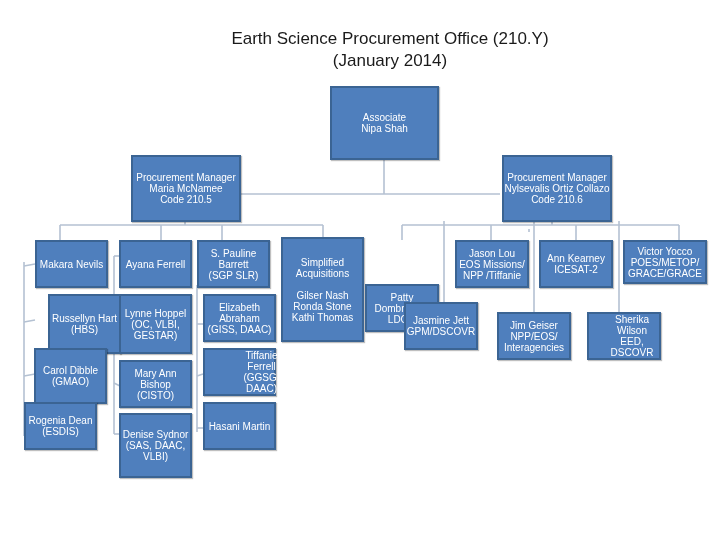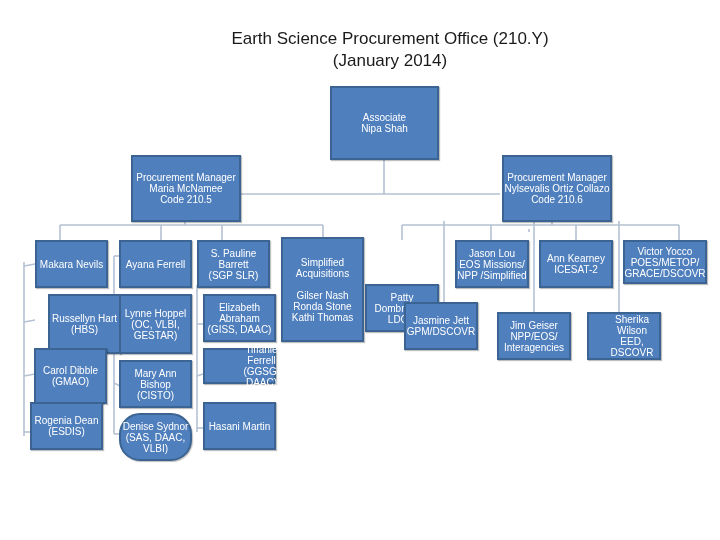--- a/index.html
+++ b/index.html
@@ -84,54 +84,54 @@
   <span>Makara Nevils</span>
 </div>
 <div class="box" style="left:48px; top:294px; width:73px; height:60px;">
   <span>Russellyn Hart</span>
   <span>(HBS)</span>
 </div>
 <div class="box" style="left:34px; top:348px; width:73px; height:56px;">
   <span>Carol Dibble</span>
   <span>(GMAO)</span>
 </div>
-<div class="box" style="left:30px; top:402px; width:73px; height:48px;">
+<div class="box" style="left:24px; top:402px; width:73px; height:48px;">
   <span>Rogenia Dean</span>
   <span>(ESDIS)</span>
 </div>
 
 <div class="box" style="left:119px; top:240px; width:73px; height:48px;">
   <span>Ayana Ferrell</span>
 </div>
 <div class="box" style="left:119px; top:294px; width:73px; height:60px;">
   <span>Lynne Hoppel</span>
   <span>(OC, VLBI,</span>
   <span>GESTAR)</span>
 </div>
 <div class="box" style="left:119px; top:360px; width:73px; height:48px;">
   <span>Mary Ann</span>
   <span>Bishop (CISTO)</span>
 </div>
-<div class="box" style="left:119px; top:413px; width:73px; height:48px;border-radius:21px;">
+<div class="box" style="left:119px; top:413px; width:73px; height:65px;">
   <span>Denise Sydnor</span>
   <span>(SAS, DAAC,</span>
   <span>VLBI)</span>
 </div>
 
 <div class="box" style="left:197px; top:240px; width:73px; height:48px;">
   <span>S. Pauline</span>
   <span>Barrett</span>
   <span>(SGP SLR)</span>
 </div>
 <div class="box" style="left:203px; top:294px; width:73px; height:48px;">
   <span>Elizabeth</span>
   <span>Abraham</span>
   <span>(GISS, DAAC)</span>
 </div>
-<div class="box" style="left:203px; top:348px; width:73px; height:36px;padding-left:44px;">
+<div class="box" style="left:203px; top:348px; width:73px; height:48px;padding-left:44px;">
   <span>Tiffanie Ferrell</span>
   <span>(GGSG, DAAC)</span>
 </div>
 <div class="box" style="left:203px; top:402px; width:73px; height:48px;">
   <span>Hasani Martin</span>
 </div>
 
 <div class="box" style="left:281px; top:237px; width:83px; height:105px;">
   <span>Simplified</span>
   <span>Acquisitions</span>
@@ -142,30 +142,30 @@
 </div>
 
 <div class="box" style="left:365px; top:240px; width:74px; height:48px;margin-top:44px;">
   <span>Patty</span>
   <span>Dombrowski</span>
   <span>LDCM</span>
 </div>
 <div class="box" style="left:455px; top:240px; width:74px; height:48px;">
   <span>Jason Lou</span>
   <span>EOS Missions/</span>
-  <span>NPP /Simplified</span>
+  <span>NPP /Tiffanie</span>
 </div>
 <div class="box" style="left:539px; top:240px; width:74px; height:48px;">
   <span>Ann Kearney</span>
   <span>ICESAT-2</span>
 </div>
 <div class="box" style="left:623px; top:240px; width:84px; height:44px;">
   <span>Victor Yocco</span>
   <span>POES/METOP/</span>
-  <span>GRACE/DSCOVR</span>
+  <span>GRACE/GRACE</span>
 </div>
 
 <div class="box" style="left:404px; top:302px; width:74px; height:48px;">
   <span>Jasmine Jett</span>
   <span>GPM/DSCOVR</span>
 </div>
 <div class="box" style="left:497px; top:312px; width:74px; height:48px;">
   <span>Jim Geiser</span>
   <span>NPP/EOS/</span>
   <span>Interagencies</span>

